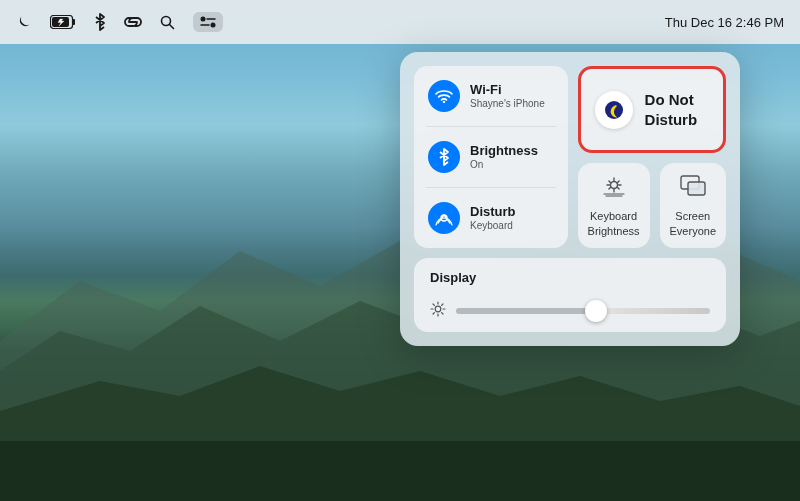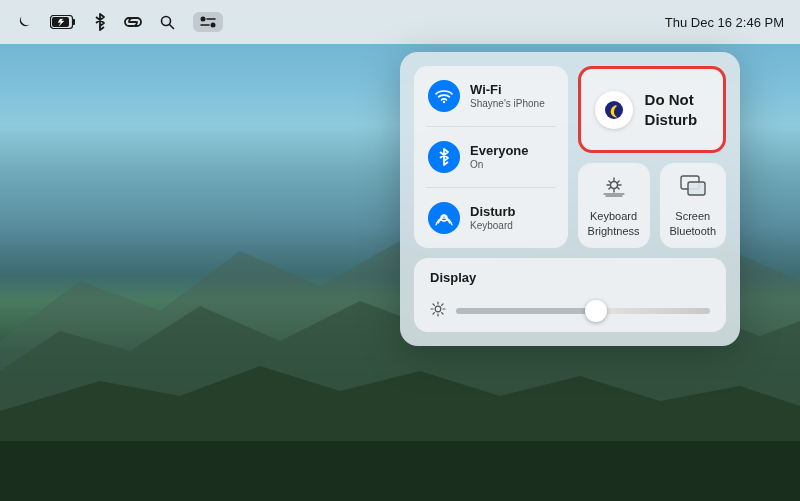--- a/index.html
+++ b/index.html
@@ -367,21 +367,21 @@
       <div class="cc-divider"></div>
 
       <div class="cc-network-item">
         <div class="cc-icon-circle">
           <svg width="12" height="18" viewBox="0 0 12 18">
             <path d="M2 4 L10 10 L6 13 L6 1 L10 4 L2 10" fill="none" stroke="white" stroke-width="1.8" stroke-linejoin="round"></path>
             <path d="M6 13 L6 17 L10 14" fill="none" stroke="white" stroke-width="1.8" stroke-linejoin="round"></path>
           </svg>
         </div>
         <div class="cc-item-text">
-          <span class="cc-item-title">Everyone</span>
+          <span class="cc-item-title">Brightness</span>
           <span class="cc-item-subtitle">On</span>
         </div>
       </div>
 
       <div class="cc-divider"></div>
 
       <div class="cc-network-item">
         <div class="cc-icon-circle">
           <svg width="18" height="18" viewBox="0 0 18 18">
             <circle cx="9" cy="9" r="3" fill="none" stroke="white" stroke-width="1.4"></circle>
@@ -436,21 +436,21 @@
 
         <div class="cc-small-tile">
           <div class="cc-small-tile-icon">
             <svg width="26" height="22" viewBox="0 0 26 22">
 
               <rect x="1" y="1" width="18" height="13" rx="2" fill="none" stroke="#555" stroke-width="1.4"></rect>
               <rect x="8" y="7" width="17" height="13" rx="2" fill="rgba(220,230,235,0.9)" stroke="#555" stroke-width="1.4"></rect>
             </svg>
           </div>
           <span class="cc-small-tile-label">Screen
-Bluetooth</span>
+Everyone</span>
         </div>
 
       </div>
 
     </div>
 
   </div>
 
   <div class="cc-display-section">
     <div class="cc-display-title">Display</div>

